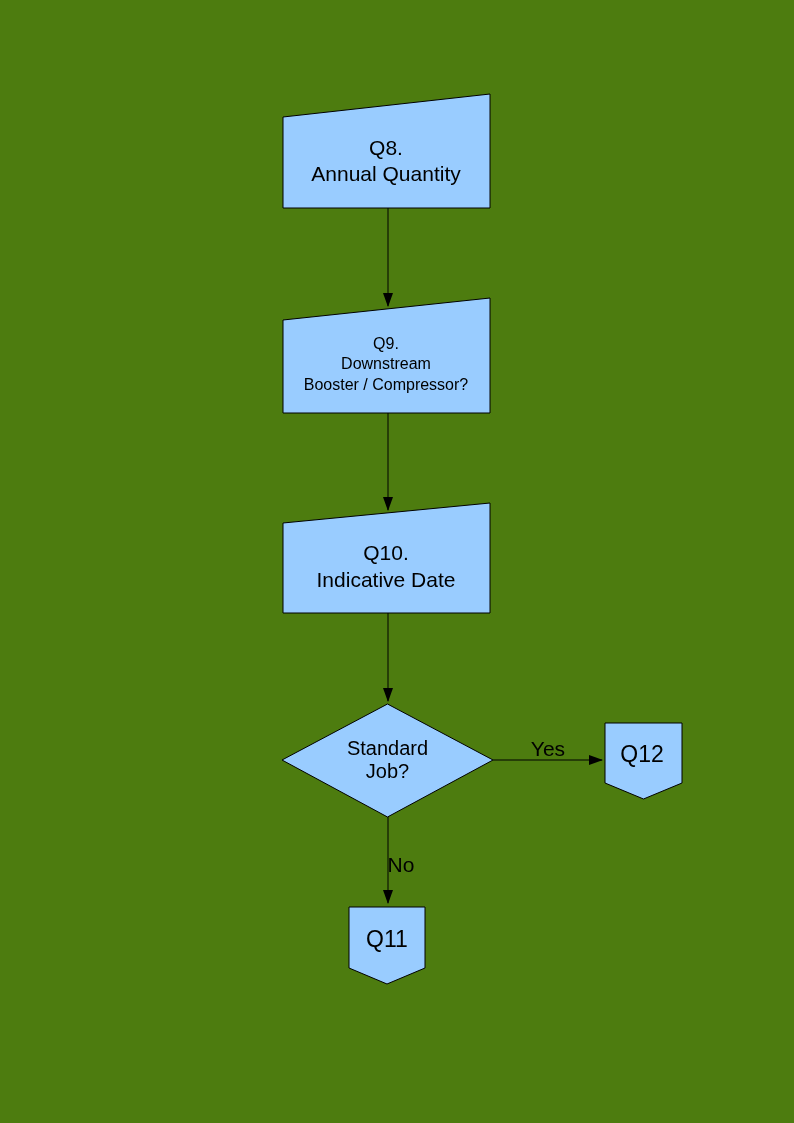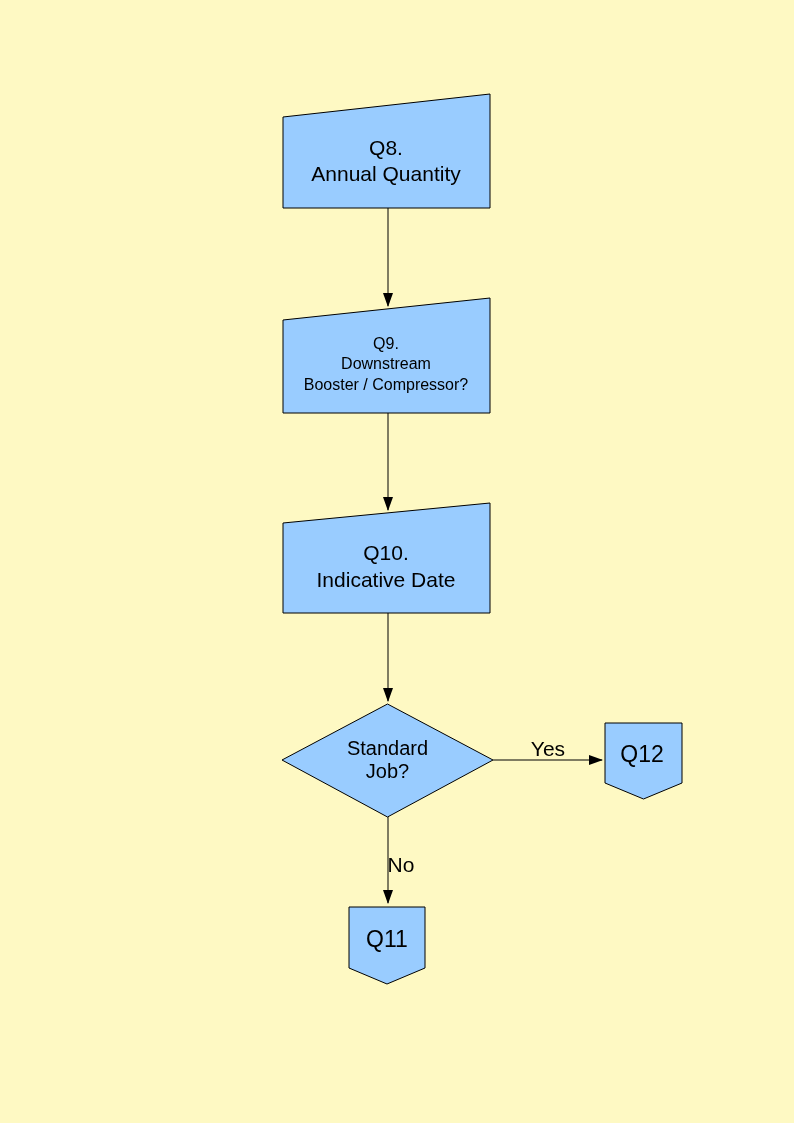--- a/index.html
+++ b/index.html
@@ -4,21 +4,21 @@
 <style>
   html, body {
     margin: 0;
     padding: 0;
     background: #ffffff;
   }
   .page {
     position: relative;
     width: 794px;
     height: 1123px;
-    background: #fef9c3;
+    background: #4d7c0f;
     overflow: hidden;
     font-family: "Liberation Sans", sans-serif;
   }
   svg.flowchart {
     position: absolute;
     left: 0;
     top: 0;
     width: 794px;
     height: 1123px;
   }

